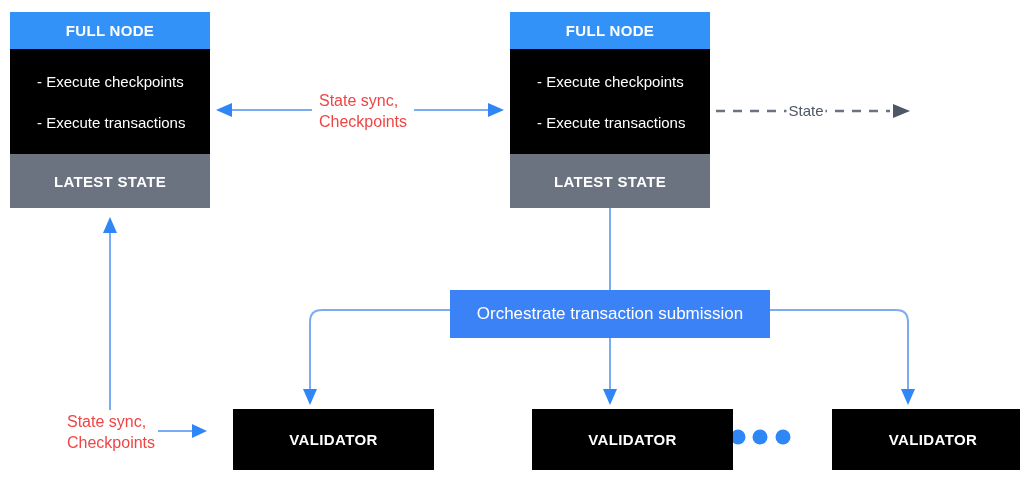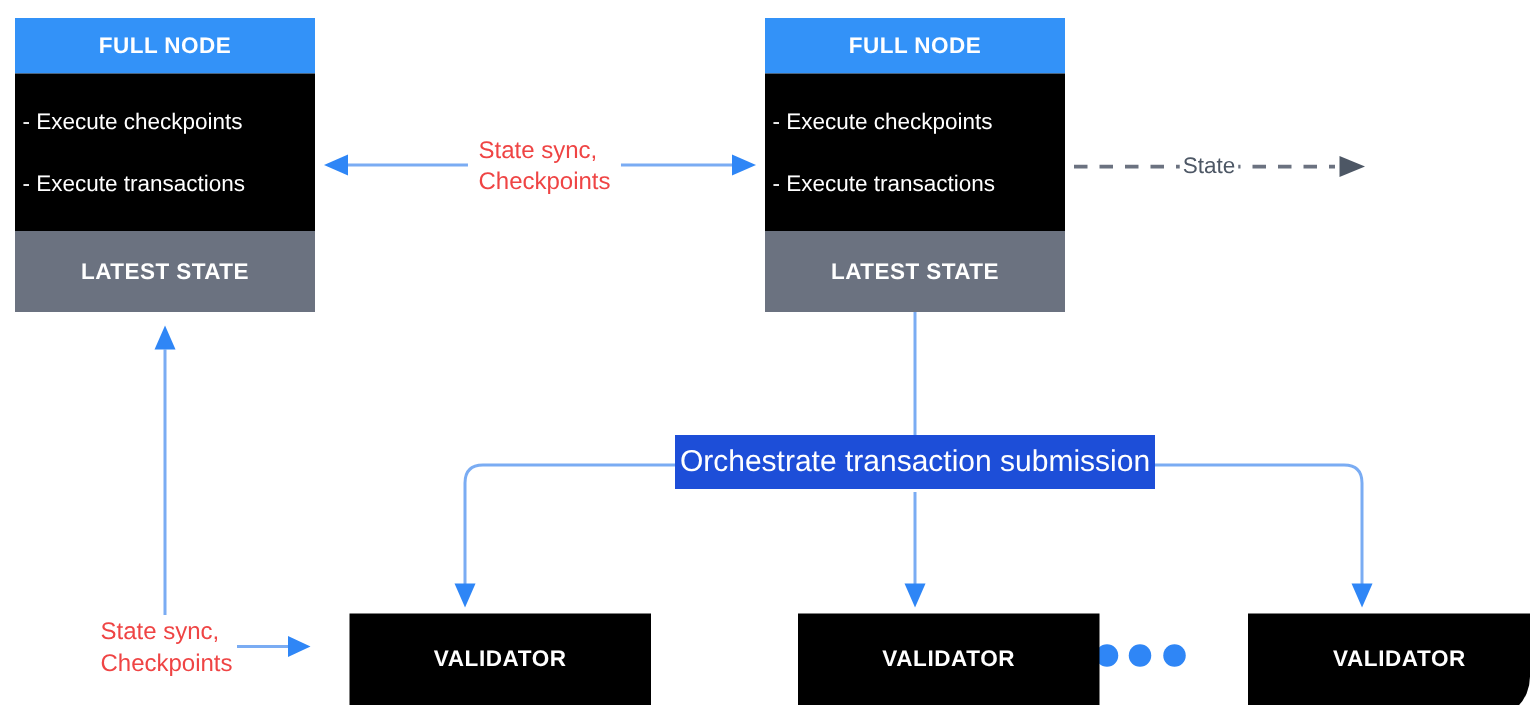--- a/index.html
+++ b/index.html
@@ -7,21 +7,20 @@
     padding: 0;
     background: #ffffff;
     font-family: "Liberation Sans", "DejaVu Sans", sans-serif;
   }
   .canvas {
     position: relative;
     width: 1020px;
     height: 480px;
     background: #ffffff;
     overflow: hidden;
-    border-radius: 29px;
   }
   .connector-layer {
     position: absolute;
     left: 0;
     top: 0;
     width: 1020px;
     height: 480px;
   }
   
   .fullnode {
@@ -45,45 +44,45 @@
     justify-content: center;
   }
   .fn-body {
     flex: 1;
     background: #000000;
     color: #ffffff;
     display: flex;
     flex-direction: column;
     justify-content: center;
     gap: 24px;
-    padding-left: 5px;
+    padding-left: 27px;
     font-size: 15px;
     font-weight: 500;
   }
   .fn-footer {
     height: 54px;
     background: #6B7280;
     color: #ffffff;
     font-size: 15px;
     font-weight: 700;
     letter-spacing: 0.3px;
     display: flex;
     align-items: center;
     justify-content: center;
   }
   
   .orchestrate {
     position: absolute;
     left: 450px;
     top: 290px;
     width: 320px;
-    height: 36px;
-    background: #1d4ed8;
-    color: #ffffff;
-    font-size: 20px;
+    height: 48px;
+    background: #3b82f6;
+    color: #ffffff;
+    font-size: 17px;
     font-weight: 500;
     display: flex;
     align-items: center;
     justify-content: center;
   }
   
   .validator {
     position: absolute;
     top: 409px;
     height: 61px;

